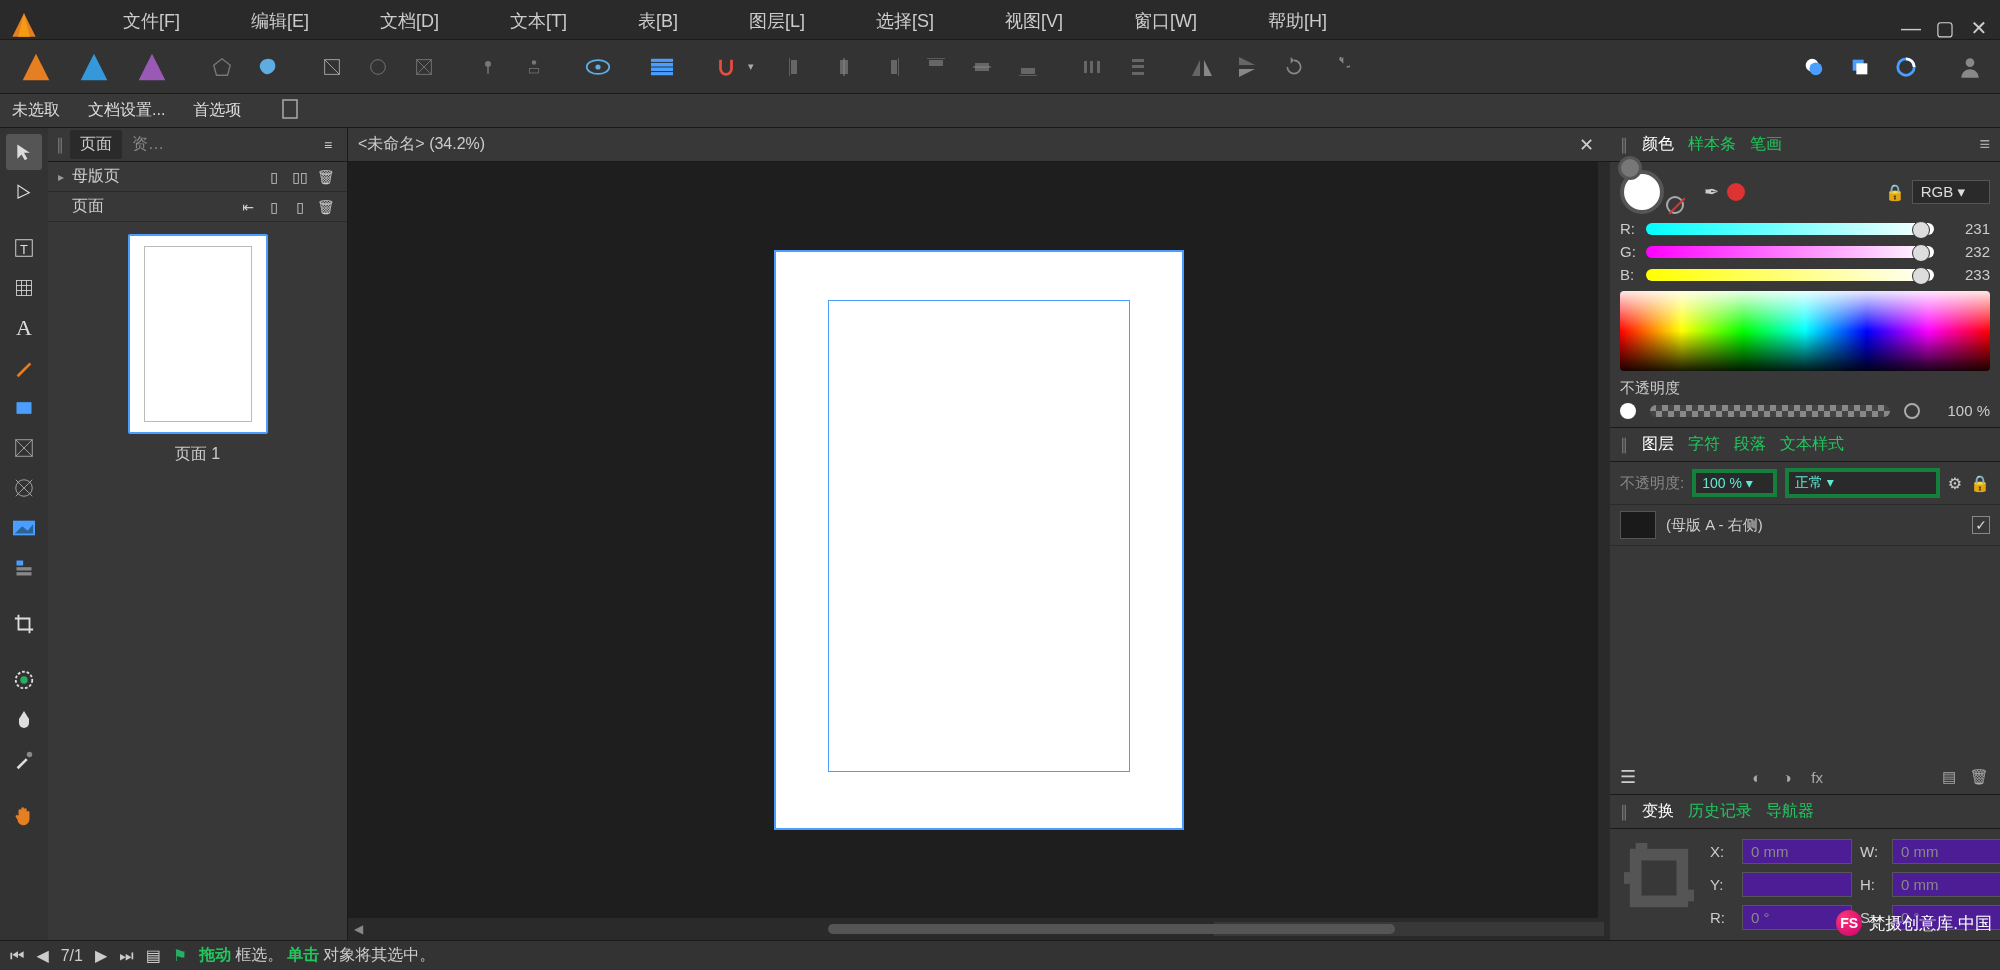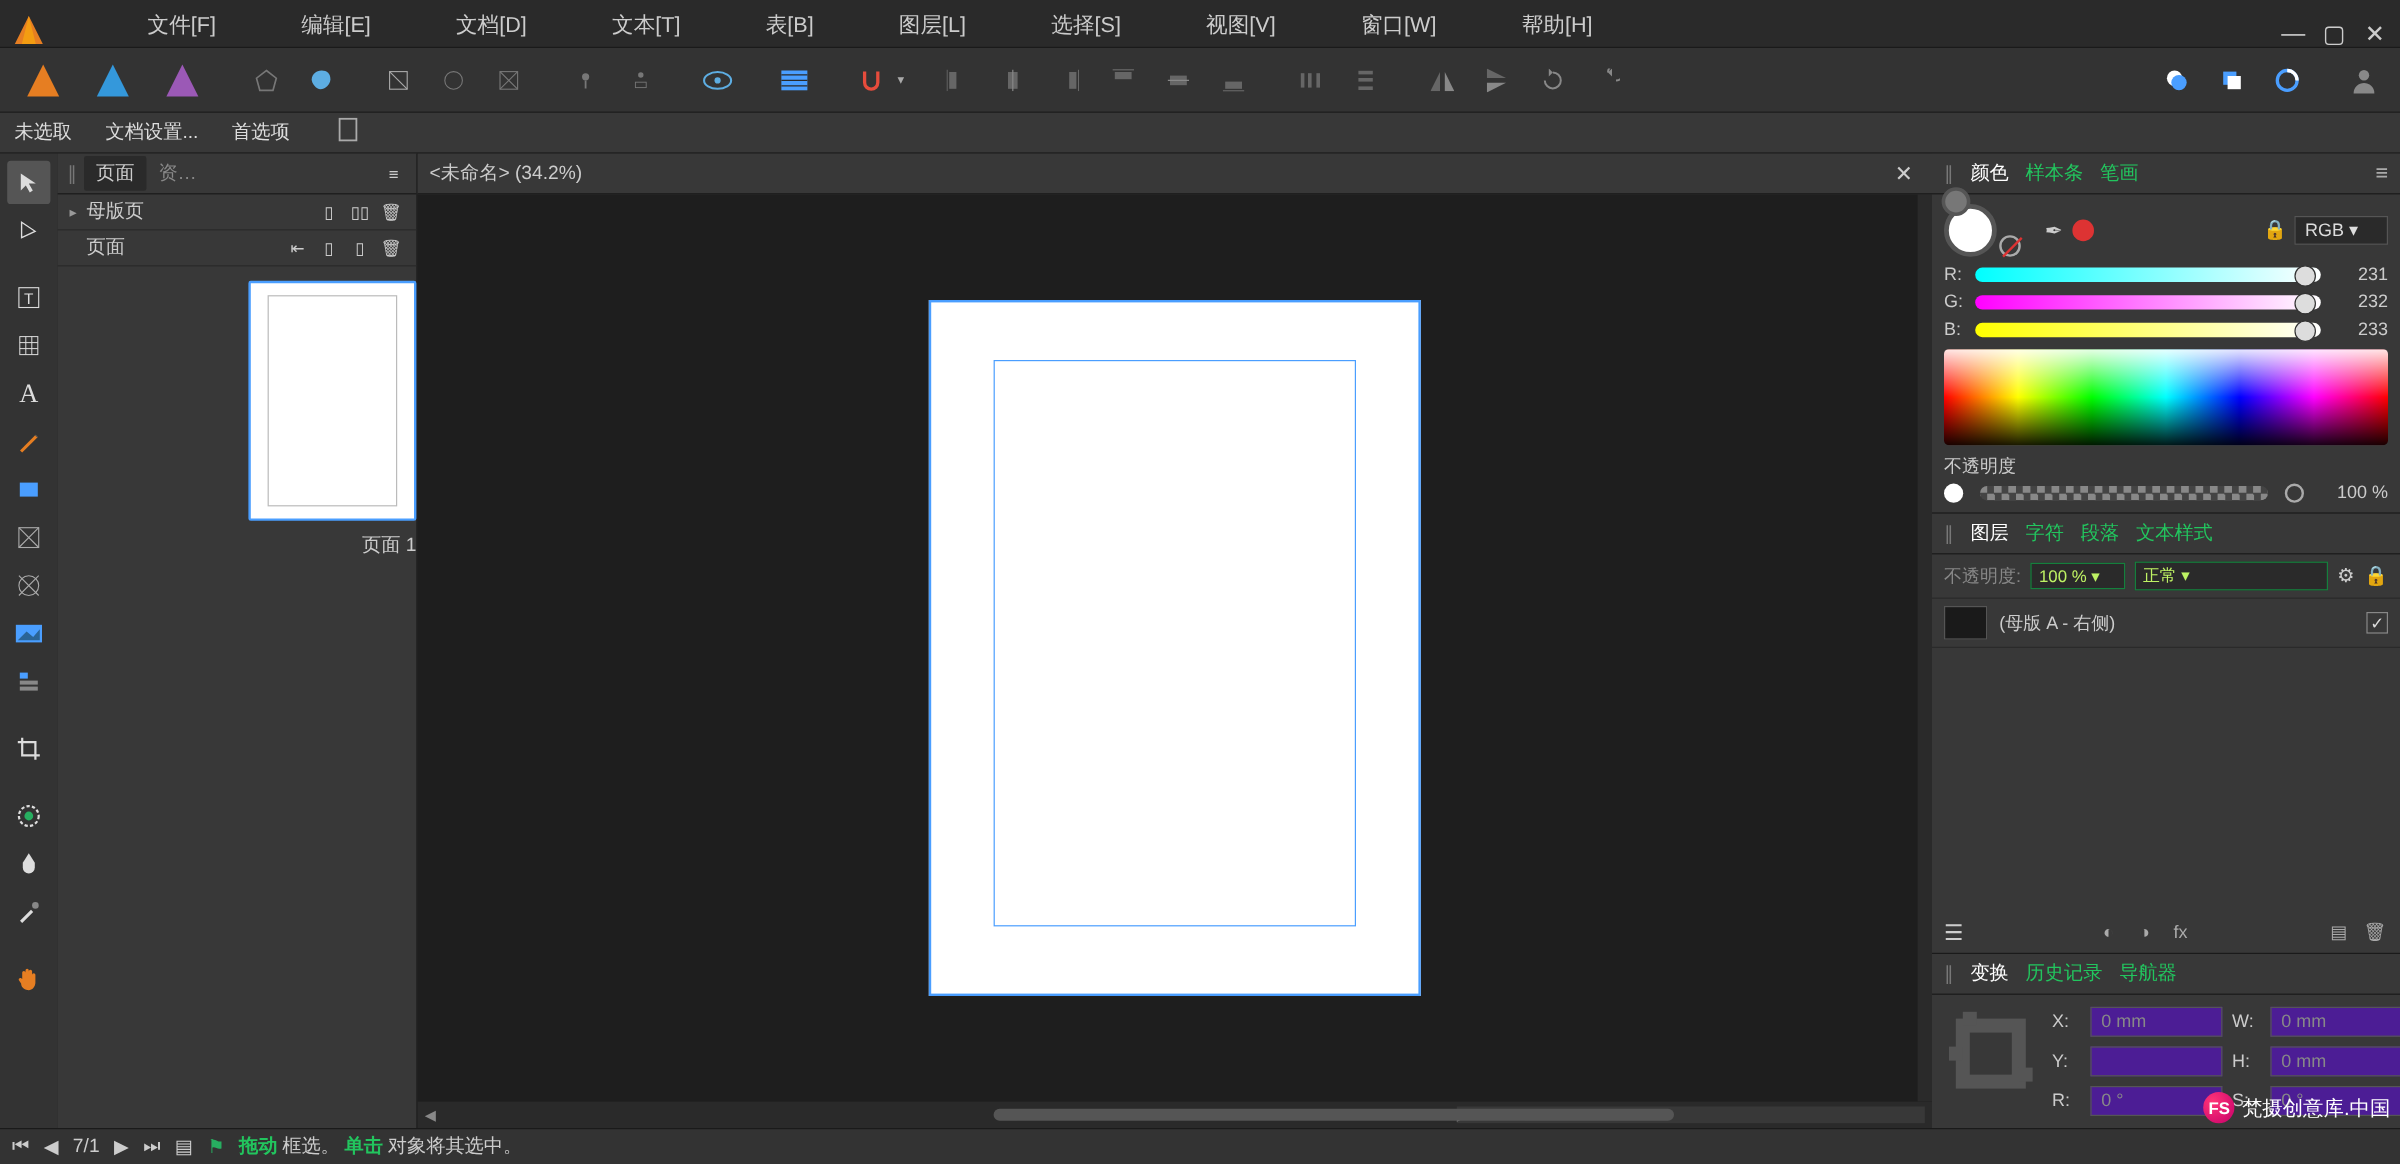--- a/index.html
+++ b/index.html
@@ -33,21 +33,21 @@
 
 
 .pages-panel { width: 300px; background: #383838; display: flex; flex-direction: column; border-right: 1px solid #1a1a1a; }
 .pages-tabbar { height: 34px; display: flex; align-items: center; padding: 0 8px; border-bottom: 1px solid #1a1a1a; }
 .pages-tab { padding: 4px 10px; background: #2a2a2a; font-size: 16px; border-radius: 2px; margin-right: 6px; }
 .pages-actions { margin-left: auto; display: flex; gap: 4px; }
 .pa-btn { width: 22px; height: 22px; display: flex; align-items: center; justify-content: center; font-size: 14px; }
 .pages-subrow { height: 30px; display: flex; align-items: center; padding: 0 10px; border-bottom: 1px solid #2a2a2a; font-size: 16px; }
 .pages-subrow .arrow { margin-right: 8px; color: #999; font-size: 12px; }
 .pages-subrow .row-actions { margin-left: auto; display: flex; gap: 4px; }
-.thumb-area { padding: 12px 0; display: flex; flex-direction: column; align-items: flex-end; }
+.thumb-area { padding: 12px 0; display: flex; flex-direction: column; align-items: center; }
 .page-thumb { width: 140px; height: 200px; background: #fff; border: 2px solid #4a9eff; border-radius: 2px; position: relative; }
 .page-thumb::after { content: ""; position: absolute; inset: 10px 14px 10px 14px; border: 1px solid #bbb; }
 .page-label { margin-top: 10px; font-size: 16px; }
 
 
 .canvas-area { flex: 1; display: flex; flex-direction: column; background: #1e1e1e; position: relative; }
 .doc-tabbar { height: 34px; background: #383838; display: flex; align-items: center; padding: 0 10px; border-bottom: 1px solid #1a1a1a; }
 .doc-tab { font-size: 16px; display: flex; align-items: center; gap: 12px; text-align: right; }
 .doc-close { margin-left: auto; font-size: 18px; cursor: pointer; padding: 0 6px; }
 .canvas-viewport { flex: 1; display: flex; align-items: center; justify-content: center; overflow: hidden; position: relative; }
@@ -86,21 +86,21 @@
 .spectrum { height: 80px; border-radius: 4px; margin: 8px 0; background: linear-gradient(to bottom, rgba(255,255,255,0.9), rgba(255,255,255,0) 50%, rgba(0,0,0,0) 50%, rgba(0,0,0,0.9)), linear-gradient(to right, red, yellow, lime, cyan, blue, magenta, red); }
 .opacity-row { display: flex; align-items: center; gap: 8px; margin-top: 4px; }
 .op-label { font-size: 15px; }
 .op-track { flex: 1; height: 12px; border-radius: 6px; background: repeating-conic-gradient(#888 0% 25%, #444 0% 50%) 50% / 12px 12px; position: relative; margin: 0 6px; }
 .op-left { width: 16px; height: 16px; border-radius: 50%; background: #fff; }
 .op-right { width: 16px; height: 16px; border-radius: 50%; border: 2px solid #aaa; }
 .op-val { width: 62px; font-size: 15px; text-align: right; }
 
 .layers-head { padding: 6px 10px; display: flex; align-items: center; gap: 8px; border-bottom: 1px solid #2a2a2a; }
 .lay-op-label { color: #888; font-size: 15px; }
-.lay-select { background: #2a2a2a; color: #bef264; border: 1px solid #15803d; padding: 2px 20px 2px 6px; font-size: 14px; }
+.lay-select { background: #2a2a2a; color: #5eead4; border: 4px solid #15803d; padding: 2px 20px 2px 6px; font-size: 14px; }
 .gear { margin-left: auto; font-size: 16px; }
 .layer-row { display: flex; align-items: center; padding: 6px 10px; border-bottom: 1px solid #2a2a2a; }
 .layer-thumb { width: 36px; height: 28px; background: #1a1a1a; border: 1px solid #555; margin-right: 10px; }
 .layer-name { font-size: 15px; }
 .layer-check { margin-left: auto; width: 18px; height: 18px; border: 1px solid #888; display: flex; align-items: center; justify-content: center; font-size: 14px; color: #ddd; }
 .layer-toolbar { display: flex; align-items: center; padding: 6px 10px; border-bottom: 1px solid #1a1a1a; gap: 8px; }
 .lt-spacer { flex: 1; }
 .lt-btn { width: 22px; height: 22px; display: flex; align-items: center; justify-content: center; font-size: 15px; color: #aaa; }
 .layer-stack-ic { font-size: 18px; }
 

